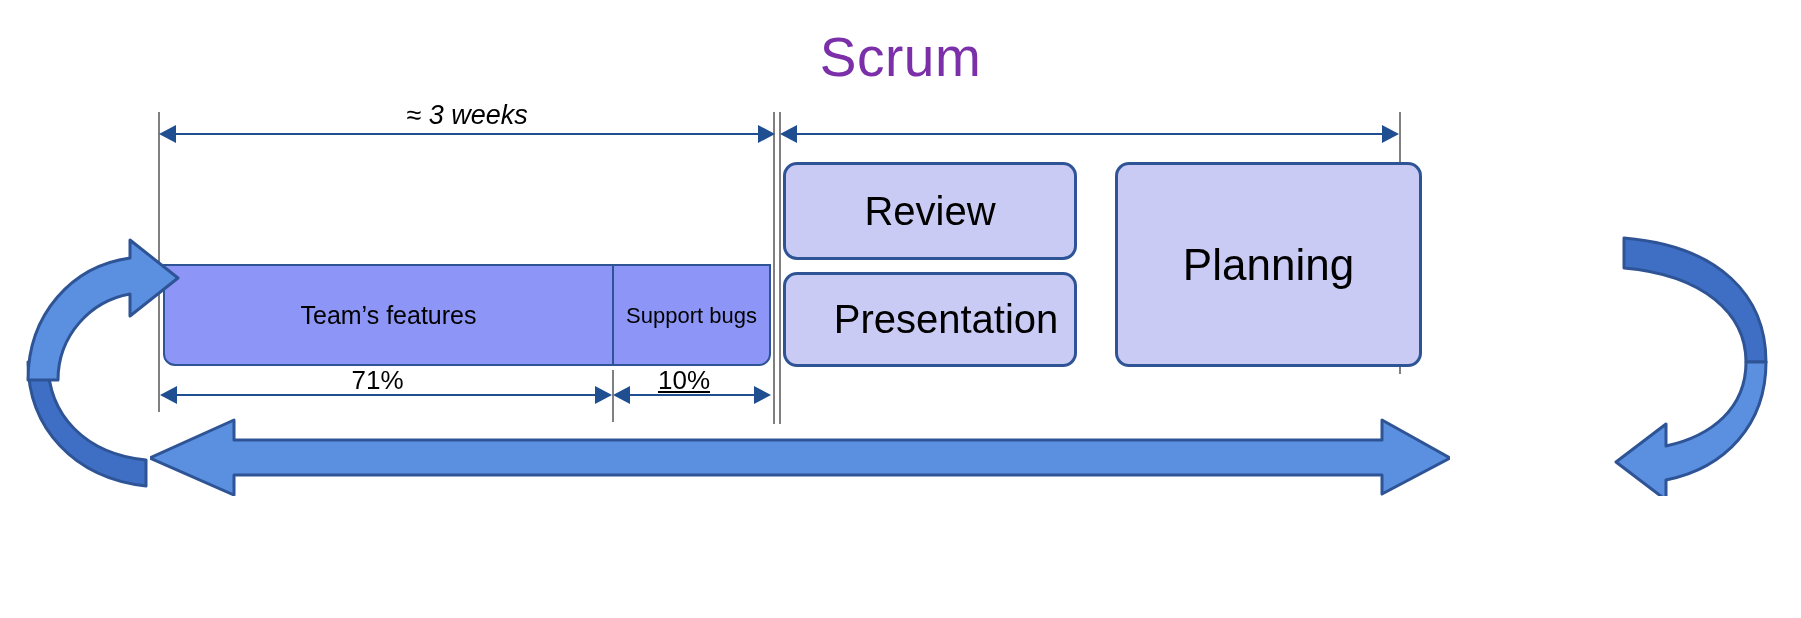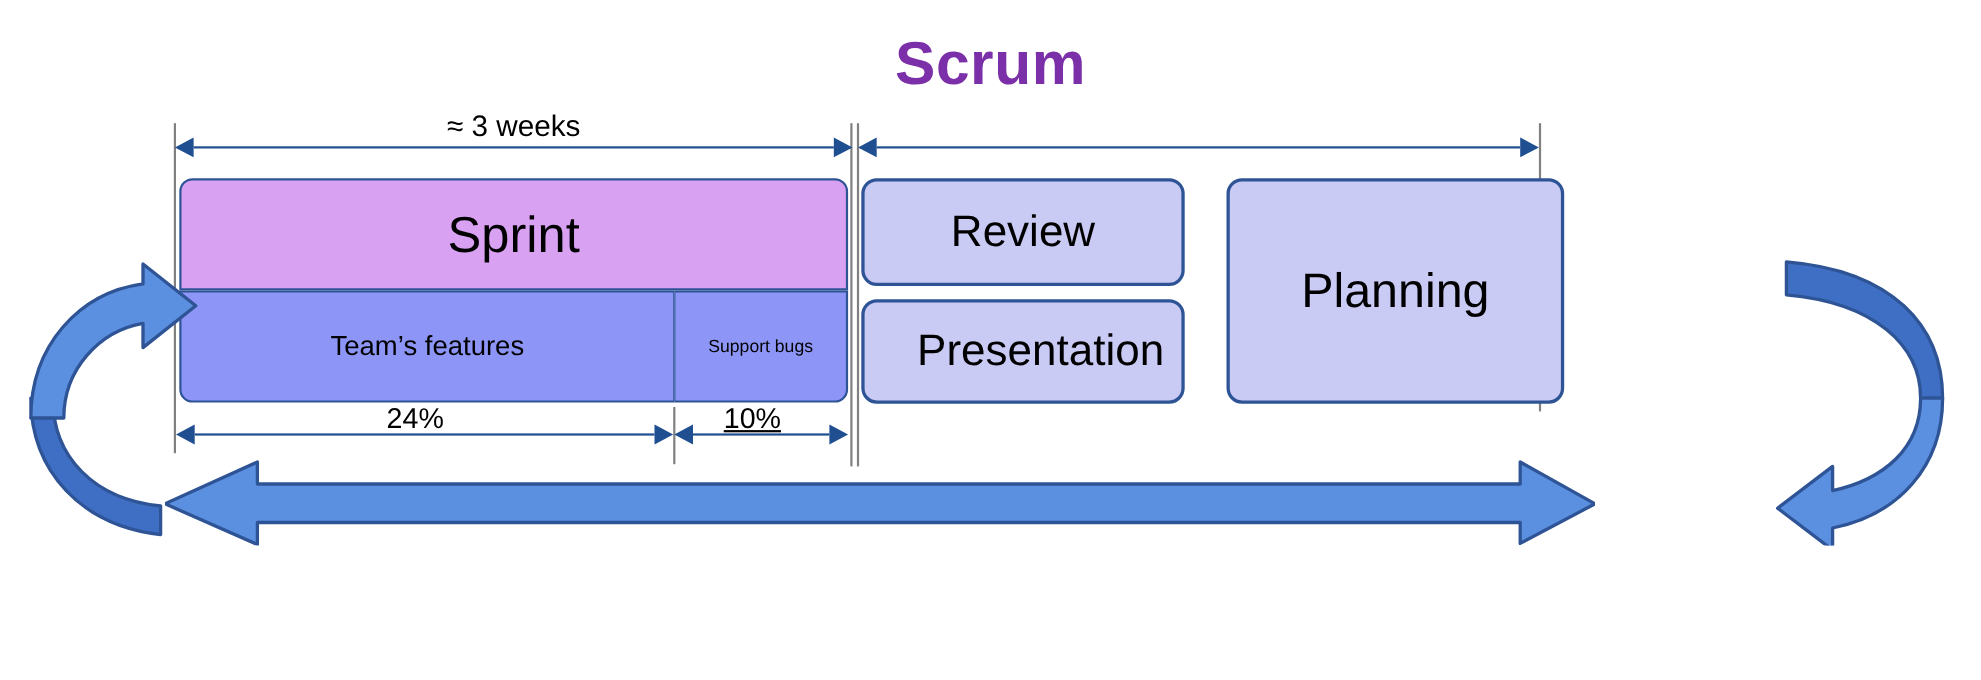--- a/index.html
+++ b/index.html
@@ -4,28 +4,28 @@
 <style>
   html,body{margin:0;padding:0;background:#ffffff;}
   body{width:1801px;height:618px;position:relative;overflow:hidden;
        font-family:"Liberation Sans","DejaVu Sans",sans-serif;}
 
   .stage{position:absolute;left:0;top:0;width:1801px;height:618px;}
 
   
   #title{
     position:absolute;left:0;top:26px;width:1801px;text-align:center;
-    font-size:55px;line-height:62px;color:#7B2FA8;font-weight:700;
+    font-size:55px;line-height:62px;color:#7B2FA8;font-weight:400;
     letter-spacing:0.5px;
   }
 
   
   .dur-label{
     position:absolute;font-size:27px;color:#000000;text-align:center;
-    line-height:30px;white-space:nowrap;
+    line-height:30px;white-space:nowrap;font-style:italic;
   }
   #dur-left{left:158px;top:100px;width:618px;}
   #dur-right{left:780px;top:100px;width:620px;}
 
   
   .tick{position:absolute;width:2px;background:#808080;}
   #tick-a{left:158px;top:112px;height:300px;}
   #tick-b1{left:773px;top:112px;height:312px;}
   #tick-b2{left:779px;top:112px;height:312px;}
   #tick-c{left:1399px;top:112px;height:262px;}
@@ -77,21 +77,21 @@
   #sprint-bottom{
     position:absolute;left:0;top:102px;width:100%;height:102px;
     display:flex;box-sizing:border-box;
   }
   .sub-cell{
     background:#8D96F7;border:2px solid #2E5496;box-sizing:border-box;
     display:flex;align-items:center;justify-content:center;
     text-align:center;color:#000;
   }
   #cell-features{width:450px;border-right-width:1px;font-size:25px;line-height:30px;border-radius:0 0 0 12px;}
-  #cell-support{width:158px;border-left-width:1px;font-size:16px;line-height:31px;border-radius:0 0 12px 0;}
+  #cell-support{width:158px;border-left-width:1px;font-size:22px;line-height:31px;border-radius:0 0 12px 0;}
 
   
   .cerem{
     position:absolute;background:#CACBF4;border:3px solid #2E5496;
     border-radius:14px;box-sizing:border-box;
     display:flex;align-items:center;justify-content:center;
     color:#000;text-align:center;
   }
   #box-review      {left:783px;top:162px;width:294px;height:98px;font-size:40px;}
   #box-presentation{left:783px;top:272px;width:294px;height:95px;font-size:40px;padding-left:32px;}
@@ -123,31 +123,28 @@
   <div class="mhead left" id="mh1a"></div>
   <div class="mhead right" id="mh1b"></div>
 
   <div class="mline" id="ml2"></div>
   <div class="mhead left" id="mh2a"></div>
   <div class="mhead right" id="mh2b"></div>
 
   <div class="mline" id="ml3"></div>
   <div class="mhead left" id="mh3a"></div>
   <div class="mhead right" id="mh3b"></div>
-  <div class="pct-label" id="pct-90">24%</div>
+  <div class="pct-label" id="pct-90">71%</div>
 
   <div class="mline" id="ml4"></div>
   <div class="mhead left" id="mh4a"></div>
   <div class="mhead right" id="mh4b"></div>
   <div class="pct-label" id="pct-10">10%</div>
 
   <div id="sprint-block">
-    <div id="sprint-top">
-      <span>Sprint</span>
-    </div>
     <div id="sprint-bottom">
       <div class="sub-cell" id="cell-features">
         <span>Team’s features</span>
       </div>
       <div class="sub-cell" id="cell-support">
         <span>Support bugs</span>
       </div>
     </div>
   </div>
 

